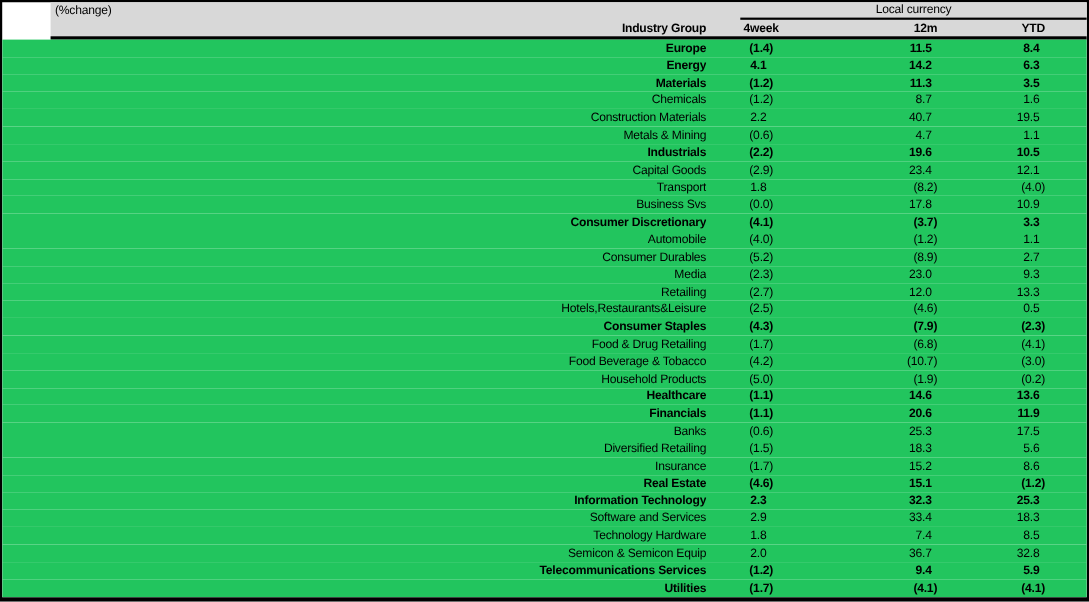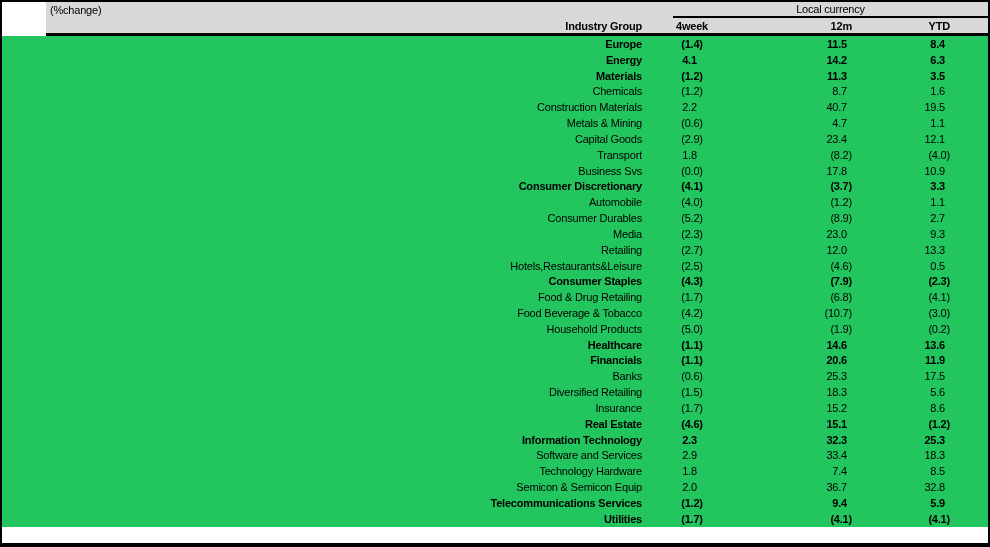--- a/index.html
+++ b/index.html
@@ -126,20 +126,27 @@
   </div>
 
   <div class="row">
     <span class="c-name sub">Metals &amp; Mining</span>
     <span class="c-val c1">(0.6)</span>
     <span class="c-val c2 pos">4.7</span>
     <span class="c-val c3 pos">1.1</span>
     <span class="c-sp"></span>
   </div>
 
+  <div class="row group">
+    <span class="c-name">Industrials</span>
+    <span class="c-val c1">(2.2)</span>
+    <span class="c-val c2 pos">19.6</span>
+    <span class="c-val c3 pos">10.5</span>
+    <span class="c-sp"></span>
+  </div>
 
   <div class="row">
     <span class="c-name sub">Capital Goods</span>
     <span class="c-val c1">(2.9)</span>
     <span class="c-val c2 pos">23.4</span>
     <span class="c-val c3 pos">12.1</span>
     <span class="c-sp"></span>
   </div>
 
   <div class="row">

